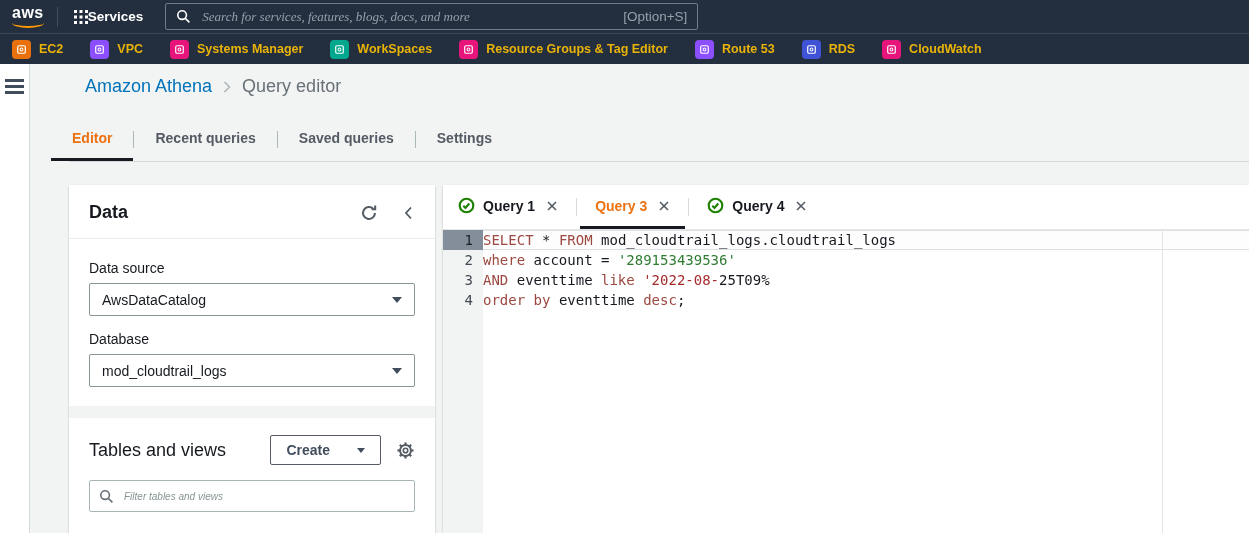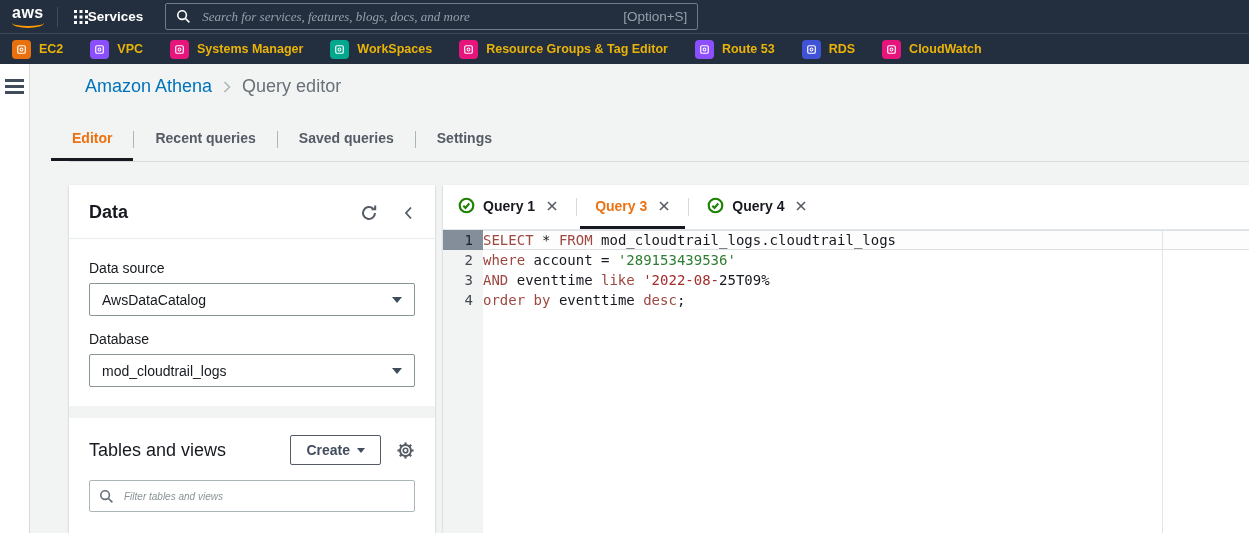--- a/index.html
+++ b/index.html
@@ -44,21 +44,21 @@
   .card-title{font-size:18px;font-weight:bold;}
   .header-icons{display:flex;gap:23px;align-items:center;}
   .icon-btn{cursor:pointer;display:flex;align-items:center;}
   .card-body{padding:21px 20px 0;}
   .field-label{font-size:14px;margin:0 0 7px;}
   .select-box{height:33px;box-sizing:border-box;border:1px solid #879596;border-radius:2px;display:flex;align-items:center;justify-content:space-between;padding:0 12px;font-size:14px;background:#fff;margin-bottom:15px;cursor:pointer;}
   .caret-down{width:0;height:0;border-left:5px solid transparent;border-right:5px solid transparent;border-top:6px solid #414d5c;}
   .section-strip{height:12px;background:#f2f3f3;margin:19px -20px 17px;}
   .tv-header{display:flex;align-items:center;}
   .tv-title{font-size:18px;flex:1;}
-  .create-btn{border:1px solid #545b64;border-radius:2px;padding:6px 15px;font-size:14px;font-weight:bold;color:#414d5c;display:flex;gap:7px;align-items:center;background:#fff;cursor:pointer;}
+  .create-btn{border:1px solid #545b64;border-radius:2px;padding:6px 15px;font-size:14px;font-weight:bold;color:#414d5c;display:flex;gap:27px;align-items:center;background:#fff;cursor:pointer;}
   .create-btn .caret-down{border-left-width:4px;border-right-width:4px;border-top-width:5px;}
   .gear-btn{margin-left:15px;}
   .filter-box{margin-top:15px;height:32px;box-sizing:border-box;border:1px solid #aab7b8;border-radius:2px;display:flex;align-items:center;padding:0 9px;gap:8px;background:#fff;}
   .filter-box input{flex:1;border:none;outline:none;font-size:10px;color:#16191f;font-family:"Liberation Sans",sans-serif;}
   .filter-box input::placeholder{font-style:italic;color:#879596;}
   
   .editor-card{position:absolute;left:412px;top:121px;right:0;bottom:-10px;background:#fff;box-shadow:0 1px 2px rgba(0,28,36,.25);display:flex;flex-direction:column;}
   .qtab-bar{height:45px;flex:none;display:flex;align-items:stretch;border-bottom:1px solid #e4e7e9;box-sizing:border-box;}
   .qtab{display:flex;align-items:center;gap:8px;padding:0 15px;font-size:14px;font-weight:bold;color:#16191f;border-bottom:3px solid transparent;cursor:pointer;}
   .qtab.active{color:var(--c-accent,#ec7211);border-bottom-color:var(--c-underline,#16191f);}

